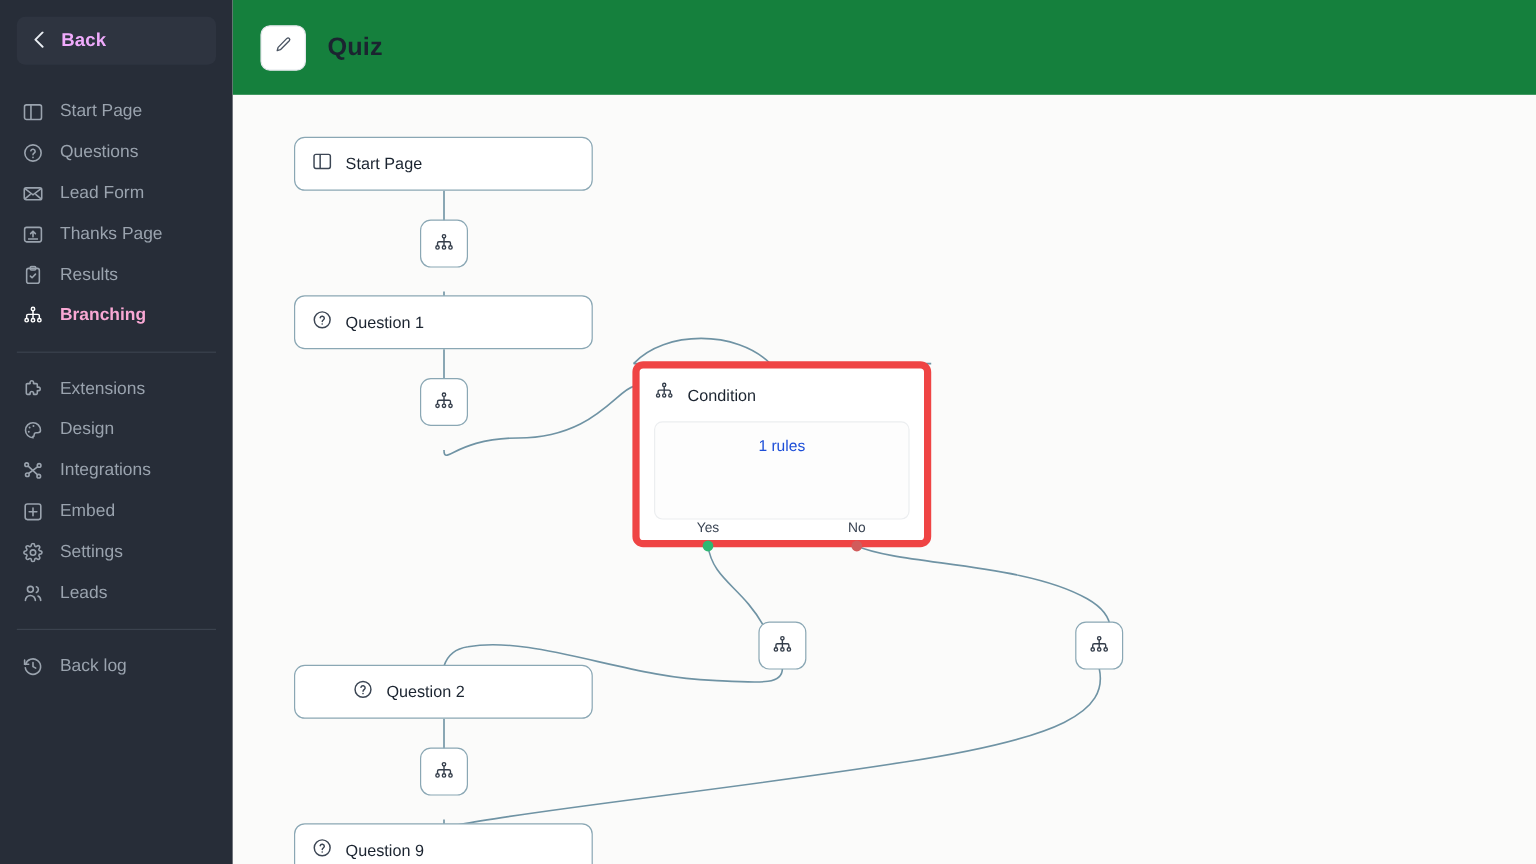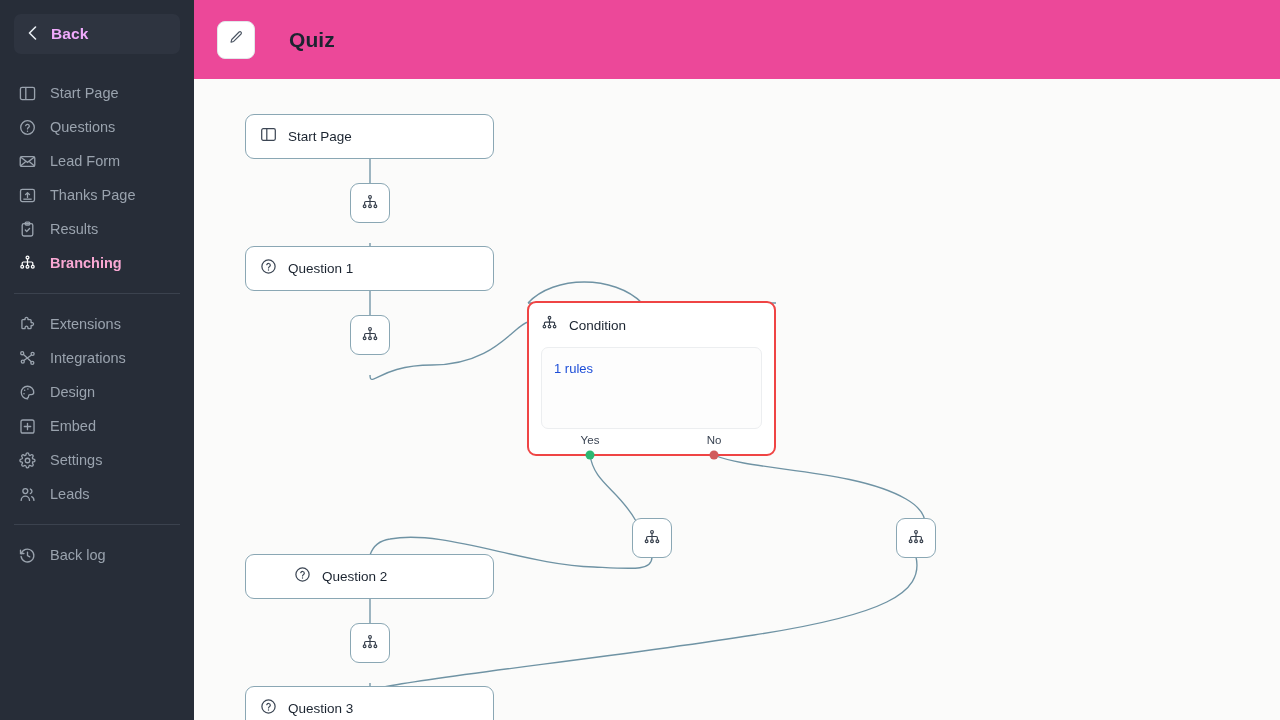--- a/index.html
+++ b/index.html
@@ -43,22 +43,22 @@
   .nav-item.active .ico svg { stroke: #ffffff; }
   .divider {
     height: 1px; background: #3b424e;
     margin: 13px 14px 13px 14px;
   }
 
   
   .main { flex: 1; position: relative; background: #fbfbfa; height: 720px; }
   .topbar {
     height: 79px; display: flex; align-items: center;
-    gap: 34px; padding-left: 23px;
-    background: #ec4899;
+    gap: 18px; padding-left: 23px;
+    background: #15803d;
   }
   .edit-btn {
     width: 38px; height: 38px; border: 1px solid #e2e6ea;
     border-radius: 8px; background: #fff;
     display: flex; align-items: center; justify-content: center;
     cursor: pointer;
   }
   .page-title { font-size: 21px; font-weight: 700; color: #1b2430; letter-spacing: .1px; }
 
   
@@ -86,23 +86,24 @@
     border: 1px solid #8aa7b4;
     border-radius: 9px;
     display: flex; align-items: center; justify-content: center;
     cursor: pointer;
   }
 
   .cond-node {
     position: absolute;
     width: 249px; height: 155px;
     background: #ffffff;
-    border: 2px solid #ef4444;
+    border: 6px solid #ef4444;
     border-radius: 9px;
     cursor: pointer;
+    text-align: center;
   }
   .cond-head {
     display: flex; align-items: center; gap: 11px;
     height: 44px; padding-left: 12px;
   }
   .cond-head .ctitle { font-size: 13.5px; color: #1b2430; font-weight: 400; }
   .cond-body {
     margin: 0 12px;
     height: 82px;
     border: 1px solid #eceef0;
@@ -213,39 +214,39 @@
         <span class="ico">
           <svg width="17" height="17" viewBox="0 0 18 18" fill="none" stroke="#9aa3ae" stroke-width="1.4" stroke-linejoin="round">
               <path d="M6.4 2.6a1.6 1.6 0 0 1 3.1 0c0 .7-.4 1 .1 1.3h2.3c.5 0 .9.4.9.9v2.1c.3.5.7.1 1.4.1a1.6 1.6 0 0 1 0 3.1c-.7 0-1.1-.4-1.4.1v2.3c0 .5-.4.9-.9.9H9.6c-.5-.3-.1-.7-.1-1.4a1.6 1.6 0 0 0-3.1 0c0 .7.4 1.1-.1 1.4H4a.9.9 0 0 1-.9-.9V4.8c0-.5.4-.9.9-.9h2.3c.5-.3.1-.6.1-1.3z"></path>
             </svg>
         </span>
         <span>Extensions</span>
       </div>
       <div class="nav-item">
         <span class="ico">
           <svg width="17" height="17" viewBox="0 0 18 18" fill="none" stroke="#9aa3ae" stroke-width="1.4">
+              <path d="M9 15.6A6.6 6.6 0 1 1 15.6 9c0 1.6-1.3 2.2-2.5 2.2h-1.3c-1 0-1.7.8-1.7 1.7 0 1-.5 1.7-1.1 1.7z"></path>
+              <circle cx="6" cy="6.6" r=".85" fill="#9aa3ae" stroke="none"></circle>
+              <circle cx="9.4" cy="5.3" r=".85" fill="#9aa3ae" stroke="none"></circle>
+              <circle cx="5.3" cy="10.3" r=".85" fill="#9aa3ae" stroke="none"></circle>
+            </svg>
+        </span>
+        <span>Design</span>
+      </div>
+      <div class="nav-item">
+        <span class="ico">
+          <svg width="17" height="17" viewBox="0 0 18 18" fill="none" stroke="#9aa3ae" stroke-width="1.4">
               <circle cx="3.4" cy="3.4" r="1.6"></circle>
               <circle cx="14.4" cy="4.1" r="1.6"></circle>
               <circle cx="14.1" cy="13.6" r="1.6"></circle>
               <circle cx="4" cy="12.3" r="1.6"></circle>
               <path d="M4.5 4.5l8.8 8.1M13.3 5.2L5.1 11.2"></path>
             </svg>
         </span>
         <span>Integrations</span>
-      </div>
-      <div class="nav-item">
-        <span class="ico">
-          <svg width="17" height="17" viewBox="0 0 18 18" fill="none" stroke="#9aa3ae" stroke-width="1.4">
-              <path d="M9 15.6A6.6 6.6 0 1 1 15.6 9c0 1.6-1.3 2.2-2.5 2.2h-1.3c-1 0-1.7.8-1.7 1.7 0 1-.5 1.7-1.1 1.7z"></path>
-              <circle cx="6" cy="6.6" r=".85" fill="#9aa3ae" stroke="none"></circle>
-              <circle cx="9.4" cy="5.3" r=".85" fill="#9aa3ae" stroke="none"></circle>
-              <circle cx="5.3" cy="10.3" r=".85" fill="#9aa3ae" stroke="none"></circle>
-            </svg>
-        </span>
-        <span>Design</span>
       </div>
       <div class="nav-item">
         <span class="ico">
           <svg width="17" height="17" viewBox="0 0 18 18" fill="none" stroke="#9aa3ae" stroke-width="1.4">
               <rect x="2.1" y="2.1" width="13.8" height="13.8" rx="2"></rect>
               <path d="M9 5.6v6.8M5.6 9h6.8" stroke-linecap="round"></path>
             </svg>
         </span>
         <span>Embed</span>
       </div>
@@ -436,18 +437,18 @@
       </div>
 
       <div class="node node-page" style="left:51px; top:607px;">
         <span>
           <svg width="17" height="17" viewBox="0 0 18 18" fill="none" stroke="#3c4654" stroke-width="1.3">
               <circle cx="9" cy="9" r="7"></circle>
               <path d="M7.2 7.1a1.9 1.9 0 0 1 3.7.6c0 1.25-1.85 1.65-1.85 2.85" stroke-linecap="round"></path>
               <circle cx="9" cy="12.7" r=".72" fill="#3c4654" stroke="none"></circle>
             </svg>
         </span>
-        <span class="nlabel">Question 3</span>
+        <span class="nlabel">Question 9</span>
       </div>
 
     </div>
   </section>
 </div>
 
 </body></html>

